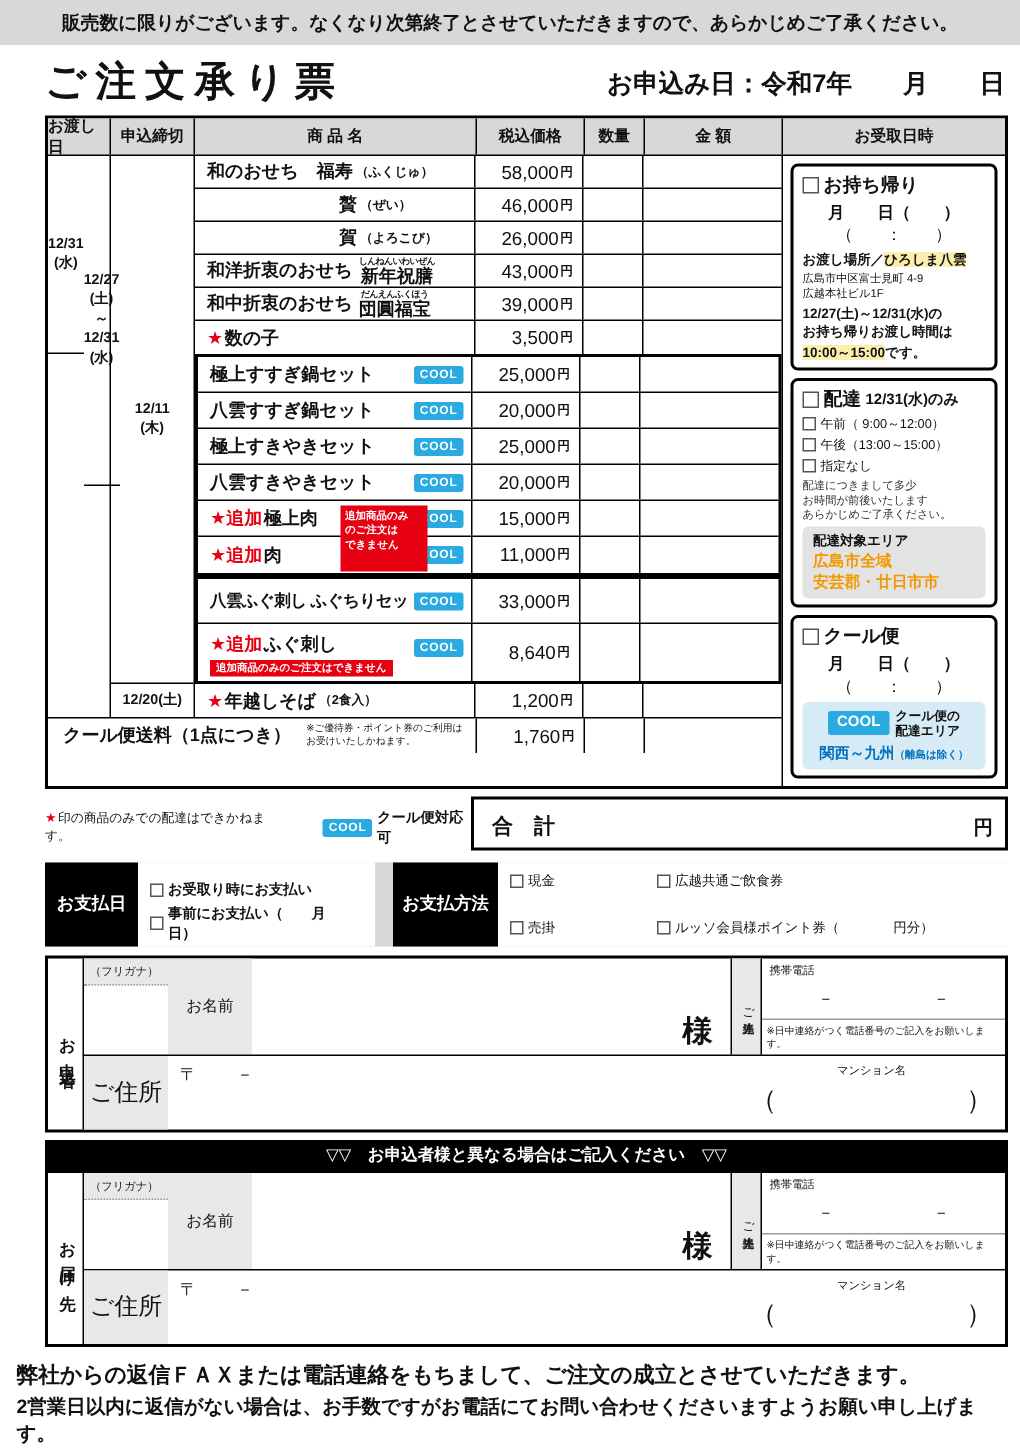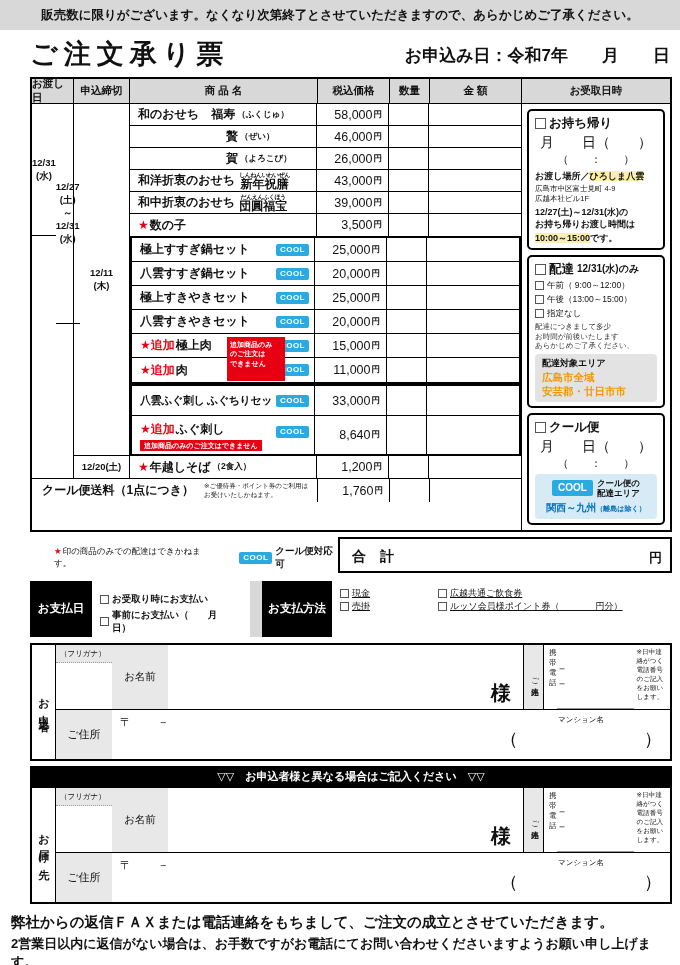--- a/index.html
+++ b/index.html
@@ -61,78 +61,78 @@
   .shiprow{display:flex;height:24px;border-top:1px solid #000;box-sizing:border-box;}
   .shiplabel{width:286px;border-right:1px solid #000;box-sizing:border-box;display:flex;align-items:center;
              padding-left:10px;font-size:12px;font-weight:bold;}
   .shipnote{font-size:6.5px;font-weight:normal;margin-left:10px;line-height:1.3;}
   
   .bright{flex:1;padding:5px 5px 0 5px;box-sizing:border-box;}
   .pbox{border:2px solid #000;border-radius:5px;padding:4px 6px;margin-bottom:5px;box-sizing:border-box;}
   .pbox-title{display:flex;align-items:center;font-size:12.5px;font-weight:bold;}
   .cb{display:inline-block;width:9px;height:9px;border:1.5px solid #555;background:#fff;margin-right:3px;flex:none;}
   .cb.sm{width:7px;height:7px;border-width:1px;}
-  .dateline{font-size:14px;font-weight:normal;text-align:center;margin-top:2px;}
+  .dateline{font-size:11px;font-weight:bold;text-align:center;margin-top:2px;}
   .timeline{font-size:11px;text-align:center;}
   .placeline{font-size:9px;font-weight:bold;margin-top:3px;}
   .hl{background:#fcefad;}
   .addrline{font-size:7.5px;line-height:1.3;margin-top:1px;}
   .noticeline{font-size:9px;font-weight:bold;line-height:1.35;margin-top:2px;}
   .optline{display:flex;align-items:center;font-size:8.5px;margin-top:2px;}
   .cautline{font-size:7.5px;color:#333;line-height:1.3;margin-top:2px;}
   .areabox{background:#e3e3e3;border-radius:4px;padding:3px 7px;margin-top:3px;}
   .areatitle{font-size:9px;font-weight:bold;}
   .areaval{font-size:10.5px;font-weight:bold;color:#f39800;line-height:1.35;}
   .titlesuffix{font-size:10px;margin-left:3px;}
   .coolbox{background:#d7ebf7;border-radius:4px;padding:4px 4px;margin-top:3px;text-align:center;}
   .coolrow{display:flex;align-items:center;justify-content:center;gap:4px;}
   .coolbadge-lg{background:#29abe2;color:#fff;font-weight:bold;font-size:10px;padding:3px 6px;border-radius:2px;line-height:1;}
   .coollbl{font-size:8.5px;font-weight:bold;text-align:left;line-height:1.2;}
   .coolarea{font-size:10px;font-weight:bold;color:#0071bc;margin-top:3px;}
   .coolarea .tiny{font-size:7px;}
   
   .totrow{display:flex;margin:5px 0 8px 30px;width:642px;}
-  .totnotes{width:284px;display:flex;align-items:center;gap:28px;font-size:8.5px;padding-top:6px;margin-left:24px;}
+  .totnotes{width:284px;display:flex;align-items:center;gap:28px;font-size:8.5px;padding-top:6px;}
   .coolnote{font-weight:bold;font-size:9.5px;display:flex;align-items:center;gap:3px;}
   .totbox{flex:1;border:2.5px solid #000;height:36px;position:relative;box-sizing:border-box;}
   .totlabel{position:absolute;left:12px;top:9px;font-size:14px;font-weight:bold;}
   .totyen{position:absolute;right:8px;bottom:4px;font-size:13px;font-weight:bold;}
   
   .paystrip{display:flex;margin:8px 0 0 30px;width:642px;height:56px;background:#d8d8d8;}
   .payblack{background:#000;color:#fff;font-weight:bold;font-size:11.5px;display:flex;align-items:center;justify-content:center;}
   .pb1{width:62px;} .pb2{width:70px;}
   .payopts1{width:158px;background:#fff;padding:9px 4px 0 8px;box-sizing:border-box;font-size:9.5px;font-weight:bold;}
   .payopts1 .optline{margin-top:3px;font-size:9.5px;font-weight:bold;}
   .paygap{width:12px;}
   .payopts2{flex:1;background:#fff;padding:6px 8px;box-sizing:border-box;font-size:9px;display:flex;
-            flex-direction:column;justify-content:flex-start;text-decoration:underline;}
+            flex-direction:column;justify-content:space-between;}
   .payrow{display:flex;}
   .payrow .o1{width:98px;display:flex;align-items:center;}
   .payrow .o2{flex:1;display:flex;align-items:center;}
   
   .ptable{margin-left:30px;width:642px;border:2px solid #000;box-sizing:border-box;display:flex;margin-top:6px;}
   .vlab{width:24px;border-right:1.5px solid #000;display:flex;align-items:center;justify-content:center;
         font-weight:bold;font-size:11px;writing-mode:vertical-rl;text-orientation:upright;letter-spacing:3px;box-sizing:border-box;}
   .pmain{flex:1;display:flex;flex-direction:column;}
   .ptop{display:flex;height:64px;}
   .pleft{flex:1;display:flex;flex-direction:row;border-right:1px solid #000;box-sizing:border-box;}
   .frow{display:flex;height:18px;}
   .flab{width:56px;background:#e8e8e8;font-size:7.5px;padding:4px 0 0 4px;box-sizing:border-box;border-bottom:1px dotted #999;}
   .ffield{flex:1;border-bottom:1px dotted #999;}
   .nrow{display:flex;flex:1;}
   .nlab{width:56px;background:#e8e8e8;display:flex;align-items:center;justify-content:center;font-size:10.5px;}
   .nfield{flex:1;display:flex;align-items:flex-end;justify-content:flex-end;padding:0 12px 2px 0;font-size:20px;font-weight:bold;}
   .cstrip{width:20px;background:#e8e8e8;border-right:1px solid #000;box-sizing:border-box;display:flex;align-items:center;
           justify-content:center;font-size:8px;writing-mode:vertical-rl;text-orientation:upright;}
-  .phone{width:126px;display:flex;flex-direction:row;box-sizing:border-box;}
+  .phone{width:162px;display:flex;flex-direction:column;box-sizing:border-box;}
   .plab{font-size:7.5px;padding:3px 0 0 5px;}
   .phyp{flex:1;display:flex;align-items:center;justify-content:center;font-size:11px;border-bottom:1px solid #999;}
   .pnote{font-size:6.6px;padding:3px 2px 2px 3px;}
   .parow{display:flex;height:50px;border-top:1px solid #000;box-sizing:border-box;}
-  .alab{width:56px;background:#e8e8e8;display:flex;align-items:center;justify-content:center;font-size:11px;}
+  .alab{width:56px;background:#e8e8e8;display:flex;align-items:center;justify-content:center;font-size:16px;}
   .afield{flex:1;position:relative;padding:5px 8px;font-size:11.5px;box-sizing:border-box;}
   .postal .hyp{display:inline-block;margin-left:26px;}
   .mans{position:absolute;right:14px;top:5px;width:150px;text-align:center;font-size:7.5px;}
   .parens{position:absolute;right:8px;top:17px;width:162px;display:flex;justify-content:space-between;font-size:18px;}
   
   .divbar{margin:5px 0 0 30px;width:642px;background:#000;color:#fff;text-align:center;font-size:11px;
           font-weight:bold;height:20px;line-height:20px;box-sizing:border-box;}
   
   .closing{margin:9px 8px 0 11px;font-weight:bold;}
   .c1{font-size:14.5px;} .c2{font-size:13px;margin-top:3px;}

